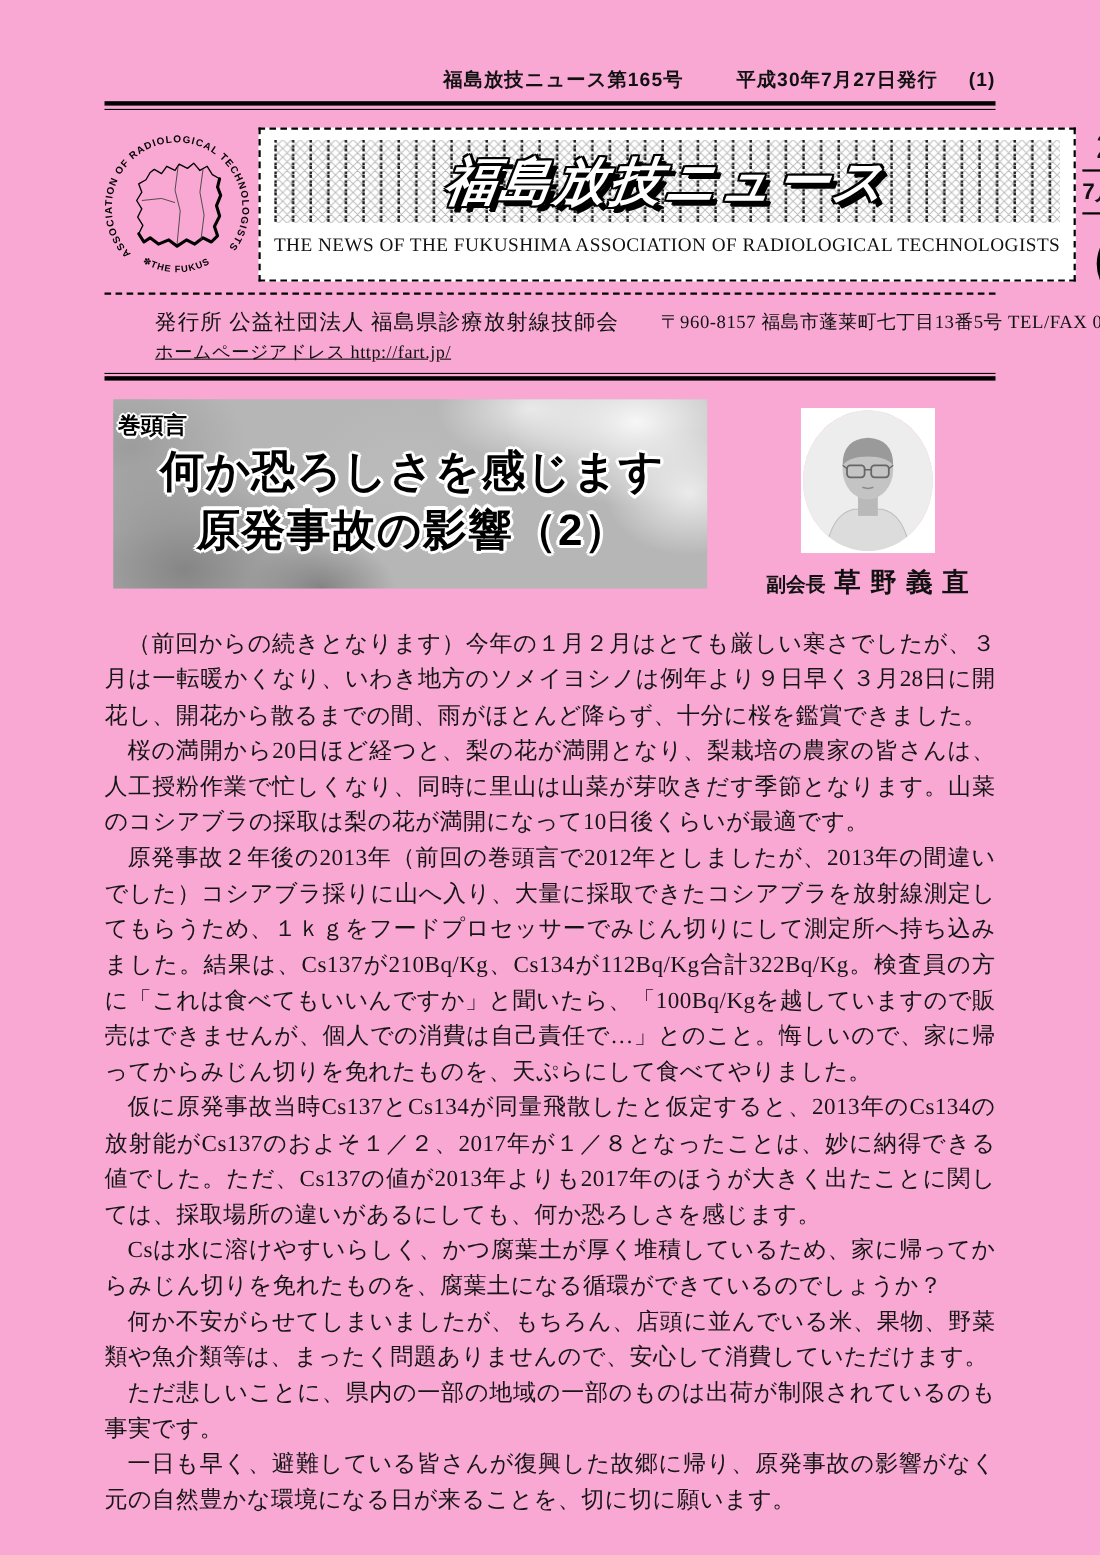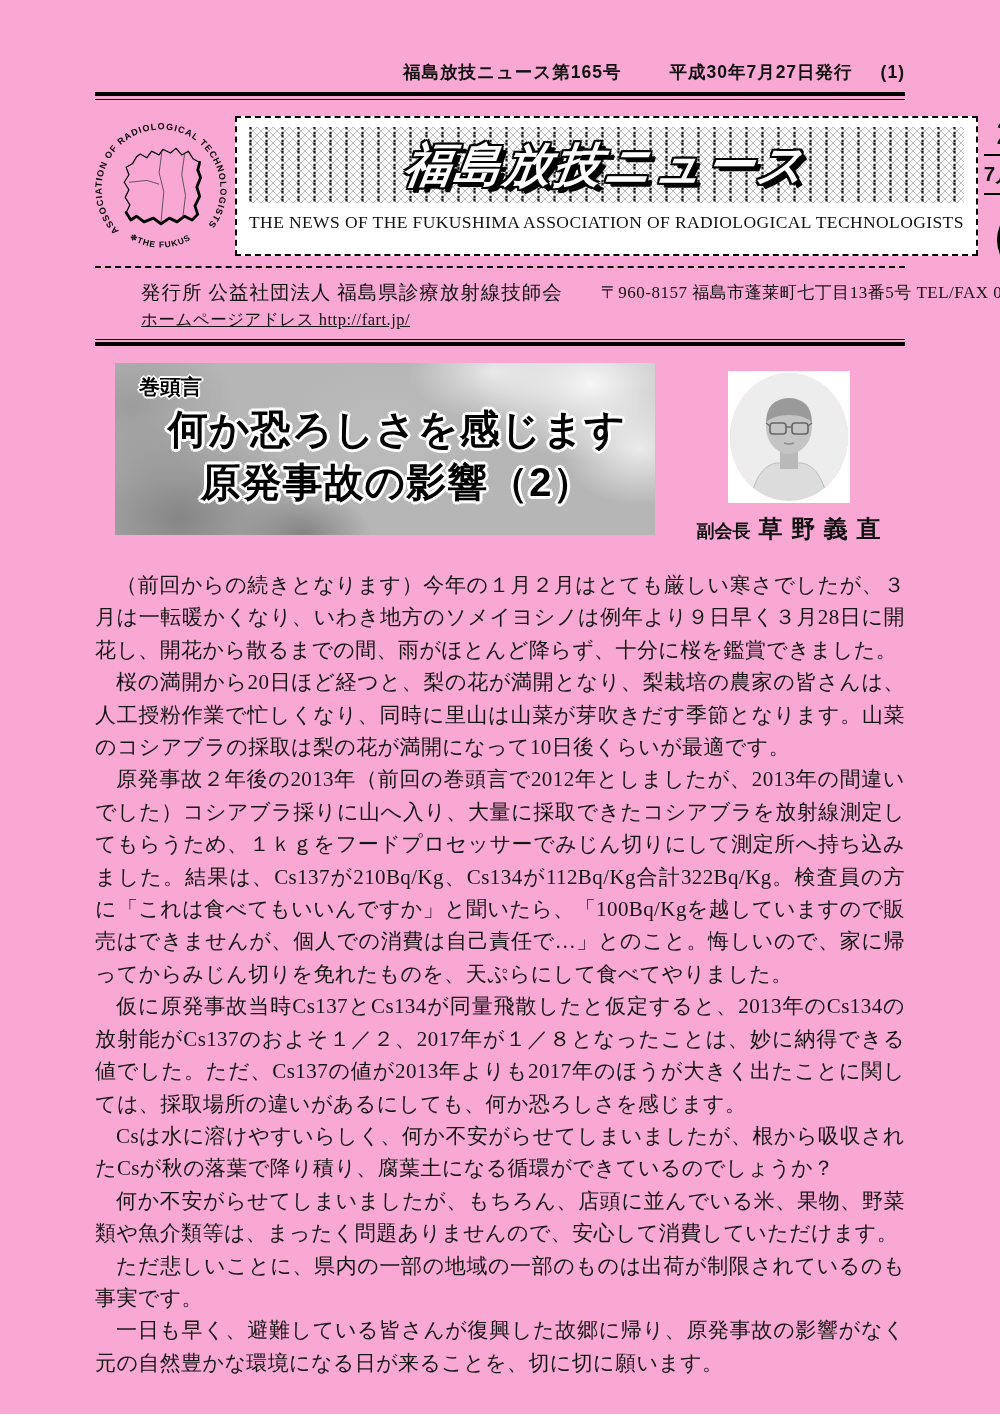--- a/index.html
+++ b/index.html
@@ -66,31 +66,31 @@
   
   .publisher { margin-top:4px; padding:7px 0 4px 46px; }
   .pub-line1 { display:flex; align-items:center; white-space:nowrap; }
   .pub-name { font-size:19.5px; letter-spacing:1px; }
   .pub-postal { font-size:17px; margin-left:38px; letter-spacing:0.5px; }
   .pub-line2 { font-size:16.5px; text-align:left; padding:3px 62px 4px 0; letter-spacing:0.5px;text-decoration:underline; }
 
   
   .headline-row { display:flex; margin-top:17px; height:176px; }
   .photo-box {
-    width:540px; height:172px; flex:0 0 540px; margin-left:20px;
+    width:540px; height:172px; flex:0 0 540px; margin-left:8px;
     background:
       radial-gradient(ellipse 170px 110px at 88% 12%, rgba(250,250,250,.95) 0%, rgba(250,250,250,0) 70%),
       radial-gradient(ellipse 110px 80px at 97% 50%, rgba(240,240,240,.9), rgba(240,240,240,0) 70%),
       radial-gradient(ellipse 120px 70px at 70% 5%,  rgba(235,235,235,.9), rgba(235,235,235,0) 70%),
       radial-gradient(ellipse 190px 140px at 12% 90%, rgba(125,125,125,.85), rgba(125,125,125,0) 72%),
       radial-gradient(ellipse 150px 110px at 3% 25%, rgba(150,150,150,.8), rgba(150,150,150,0) 70%),
       radial-gradient(ellipse 140px 100px at 50% 40%, rgba(190,190,190,.7), rgba(190,190,190,0) 75%),
       radial-gradient(ellipse 90px 60px at 35% 100%, rgba(110,110,110,.7), rgba(110,110,110,0) 75%),
       #b6b6b6;
-    padding:10px 0 0 24px; overflow:hidden;
+    padding:10px 0 0 4px; overflow:hidden;
   }
   .kicker {
     font-family:"Liberation Sans","DejaVu Sans",sans-serif;
     font-size:21px; font-weight:900; color:#000; width:max-content;
     text-shadow:-2px 0 #fff, 2px 0 #fff, 0 -2px #fff, 0 2px #fff,
                 -1px -1px #fff, 1px -1px #fff, -1px 1px #fff, 1px 1px #fff;
   }
   .headline1, .headline2 {
     font-family:"Liberation Sans","DejaVu Sans",sans-serif;
     text-align:center; font-weight:900; color:#000; font-size:40px;
@@ -213,20 +213,20 @@
           <span class="author-title">副会長</span><span class="author-name">草 野 義 直</span>
         </div>
       </div>
     </section>
 
     <main class="body-text">
       <p>（前回からの続きとなります）今年の１月２月はとても厳しい寒さでしたが、３月は一転暖かくなり、いわき地方のソメイヨシノは例年より９日早く３月28日に開花し、開花から散るまでの間、雨がほとんど降らず、十分に桜を鑑賞できました。</p>
       <p>桜の満開から20日ほど経つと、梨の花が満開となり、梨栽培の農家の皆さんは、人工授粉作業で忙しくなり、同時に里山は山菜が芽吹きだす季節となります。山菜のコシアブラの採取は梨の花が満開になって10日後くらいが最適です。</p>
       <p>原発事故２年後の2013年（前回の巻頭言で2012年としましたが、2013年の間違いでした）コシアブラ採りに山へ入り、大量に採取できたコシアブラを放射線測定してもらうため、１ｋｇをフードプロセッサーでみじん切りにして測定所へ持ち込みました。結果は、Cs137が210Bq/Kg、Cs134が112Bq/Kg合計322Bq/Kg。検査員の方に「これは食べてもいいんですか」と聞いたら、「100Bq/Kgを越していますので販売はできませんが、個人での消費は自己責任で…」とのこと。悔しいので、家に帰ってからみじん切りを免れたものを、天ぷらにして食べてやりました。</p>
       <p>仮に原発事故当時Cs137とCs134が同量飛散したと仮定すると、2013年のCs134の放射能がCs137のおよそ１／２、2017年が１／８となったことは、妙に納得できる値でした。ただ、Cs137の値が2013年よりも2017年のほうが大きく出たことに関しては、採取場所の違いがあるにしても、何か恐ろしさを感じます。</p>
-      <p>Csは水に溶けやすいらしく、何か不安がらせてしまいましたが、根から吸収されたCsが秋の落葉で降り積り、腐葉土になる循環ができているのでしょうか？</p>
+      <p>Csは水に溶けやすいらしく、かつ腐葉土が厚く堆積しているため、家に帰ってからみじん切りを免れたものを、腐葉土になる循環ができているのでしょうか？</p>
       <p>何か不安がらせてしまいましたが、もちろん、店頭に並んでいる米、果物、野菜類や魚介類等は、まったく問題ありませんので、安心して消費していただけます。</p>
       <p>ただ悲しいことに、県内の一部の地域の一部のものは出荷が制限されているのも事実です。</p>
       <p>一日も早く、避難している皆さんが復興した故郷に帰り、原発事故の影響がなく元の自然豊かな環境になる日が来ることを、切に切に願います。</p>
     </main>
 
   </div>
 </div>
 
 </body></html>

